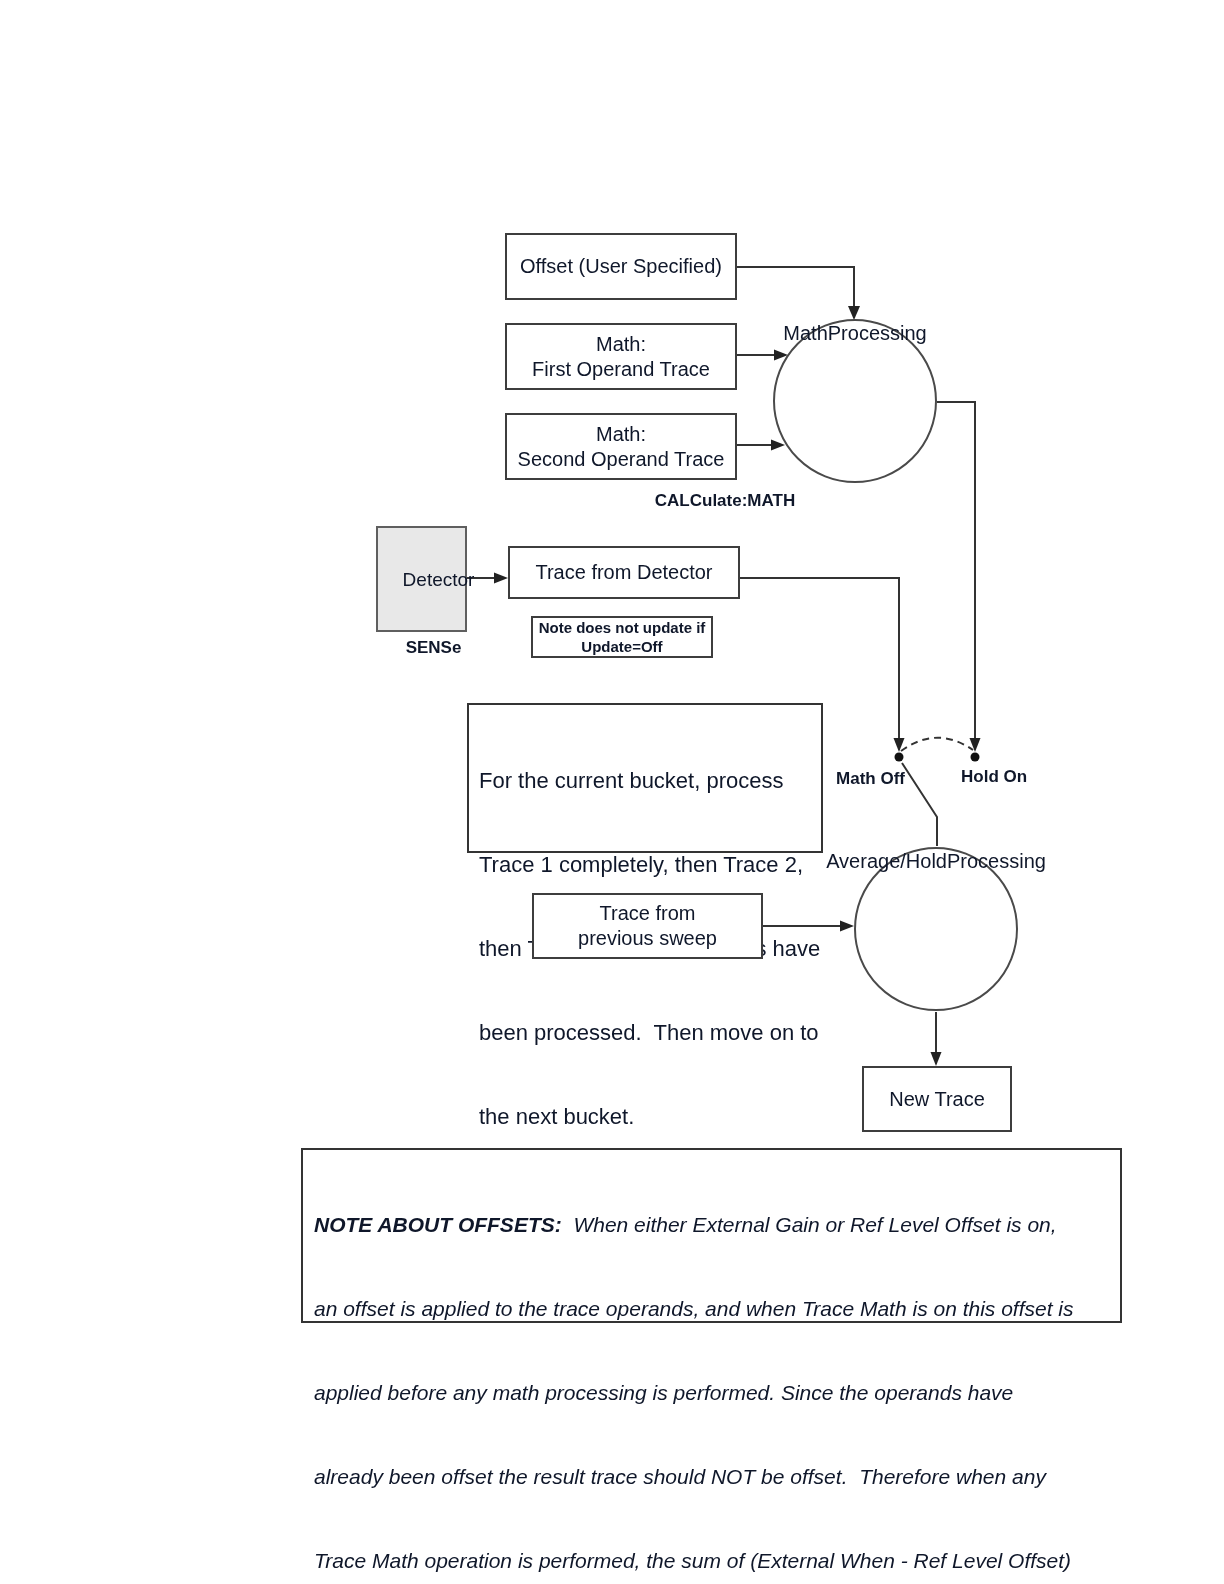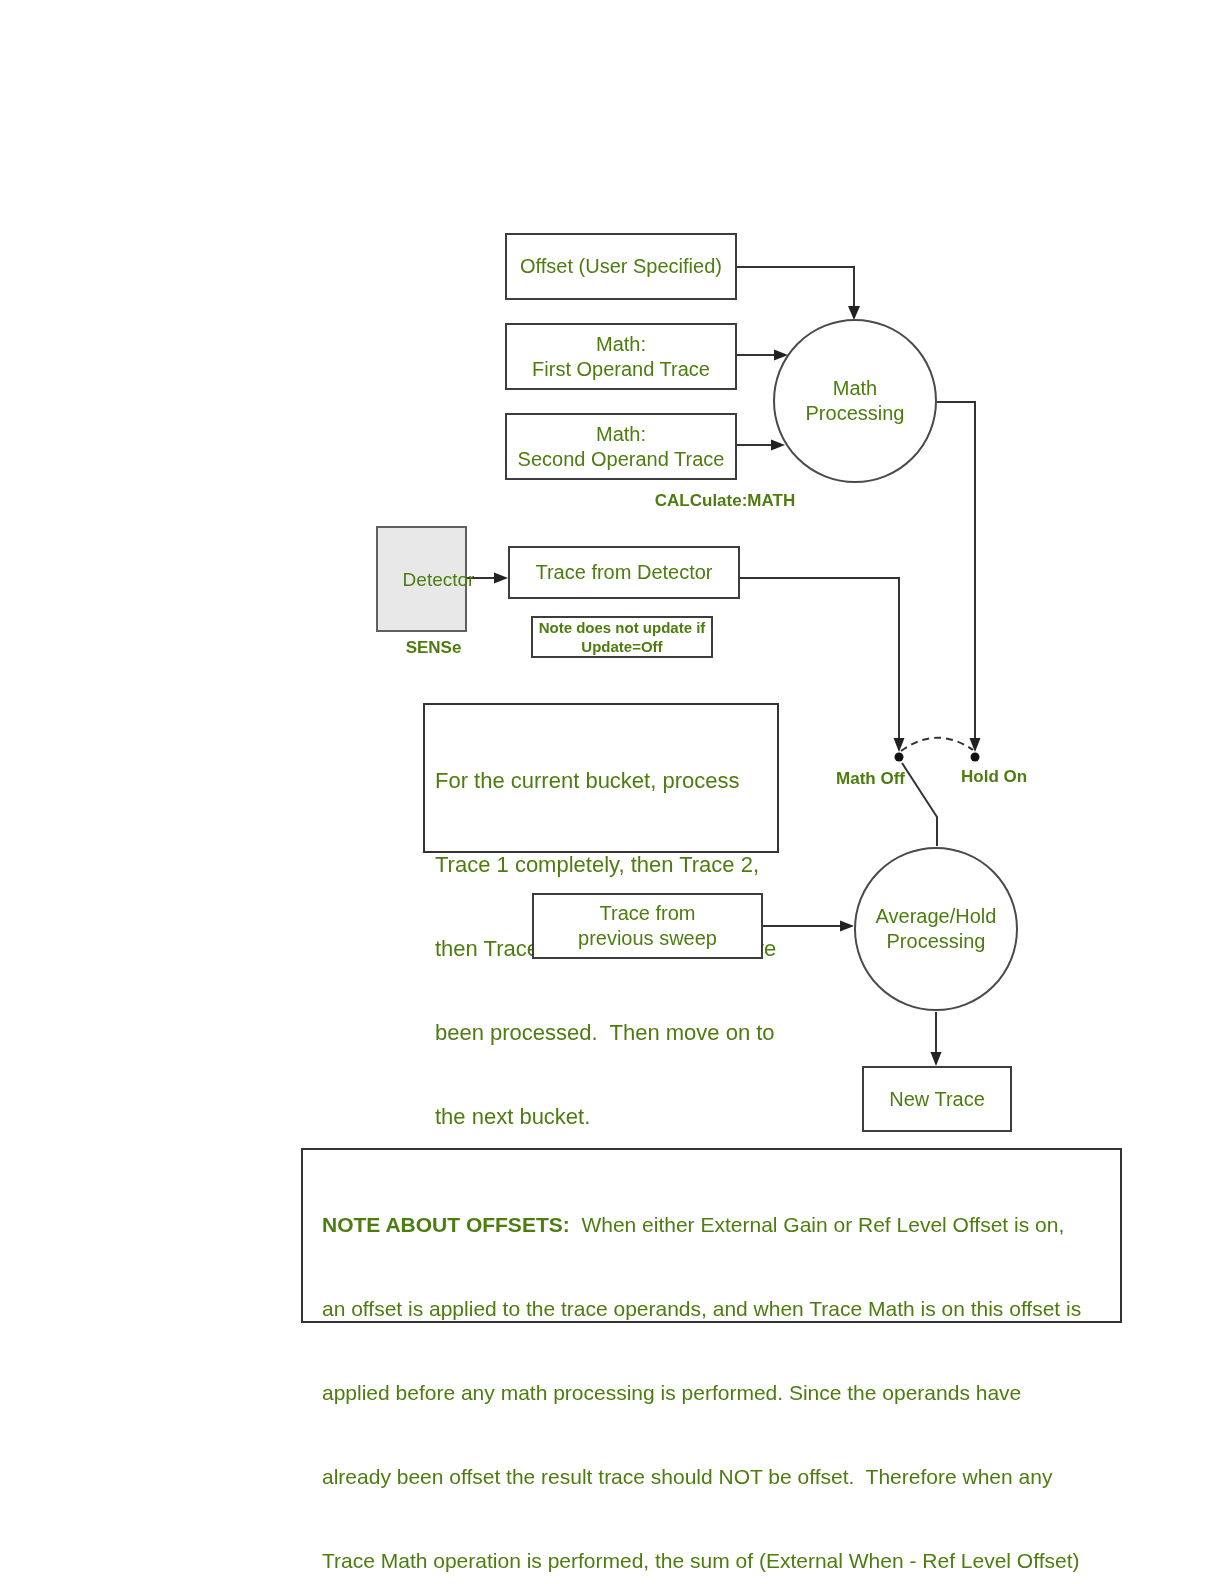--- a/index.html
+++ b/index.html
@@ -1,34 +1,34 @@
 <!DOCTYPE html>
 <html><head>
 <meta charset="utf-8">
 <style>
   html,body{margin:0;padding:0;background:#ffffff;}
   #page{
     position:relative;width:1224px;height:1584px;background:#ffffff;overflow:hidden;
-    font-family:"Liberation Sans","DejaVu Sans",sans-serif;color:#4d7c0f;
+    font-family:"Liberation Sans","DejaVu Sans",sans-serif;color:#0f172a;
   }
   .box{
     position:absolute;box-sizing:border-box;background:#ffffff;border:2px solid #3d3d3d;
     display:flex;flex-direction:column;align-items:center;justify-content:center;
     text-align:center;font-size:20px;line-height:25px;
   }
   .box.gray{background:#e8e8e8;border-color:#5f5f5f;}
   .circle{
     position:absolute;box-sizing:border-box;background:#ffffff;border:2px solid #4a4a4a;border-radius:50%;
-    display:flex;flex-direction:column;align-items:center;justify-content:center;
+    display:flex;flex-direction:row;align-items:flex-start;justify-content:center;
     text-align:center;font-size:20px;line-height:25px;
   }
   .small-note{font-size:15px;line-height:19px;font-weight:bold;}
   .blabel{position:absolute;font-weight:bold;font-size:17px;line-height:20px;white-space:nowrap;}
   .paratext{position:absolute;box-sizing:border-box;background:#ffffff;border:2px solid #343434;text-align:left;}
-  .bucket-lines{font-size:22px;line-height:28px;white-space:pre;}
+  .bucket-lines{font-size:22px;line-height:28px;white-space:pre;margin-left:44px;}
   .note-lines{font-size:21px;line-height:28px;white-space:pre;}
   svg{position:absolute;left:0;top:0;}
   svg *{pointer-events:none;}
 </style>
 </head>
 <body>
 
 <div id="page">
 
   <svg width="1224" height="1584" viewBox="0 0 1224 1584">
@@ -119,21 +119,21 @@
 
   <div class="circle" style="left:854px;top:847px;width:164px;height:164px;">
     <div>Average/Hold</div>
     <div>Processing</div>
   </div>
 
   <div class="box" style="left:862px;top:1066px;width:150px;height:66px;">
     <div>New Trace</div>
   </div>
 
-  <div class="paratext note-lines" style="left:301px;top:1148px;width:821px;height:175px;padding:5px 0 0 19px;">
+  <div class="paratext note-lines" style="left:301px;top:1148px;width:821px;height:175px;padding:5px 0 0 11px;font-style:italic;">
     <div><span style="font-weight:bold;">NOTE ABOUT OFFSETS:</span><span>  When either External Gain or Ref Level Offset is on,</span></div>
     <div>an offset is applied to the trace operands, and when Trace Math is on this offset is</div>
     <div>applied before any math processing is performed. Since the operands have</div>
     <div>already been offset the result trace should NOT be offset.  Therefore when any</div>
     <div>Trace Math operation is performed, the sum of (External When - Ref Level Offset)</div>
     
   </div>
 
 </div>
 

